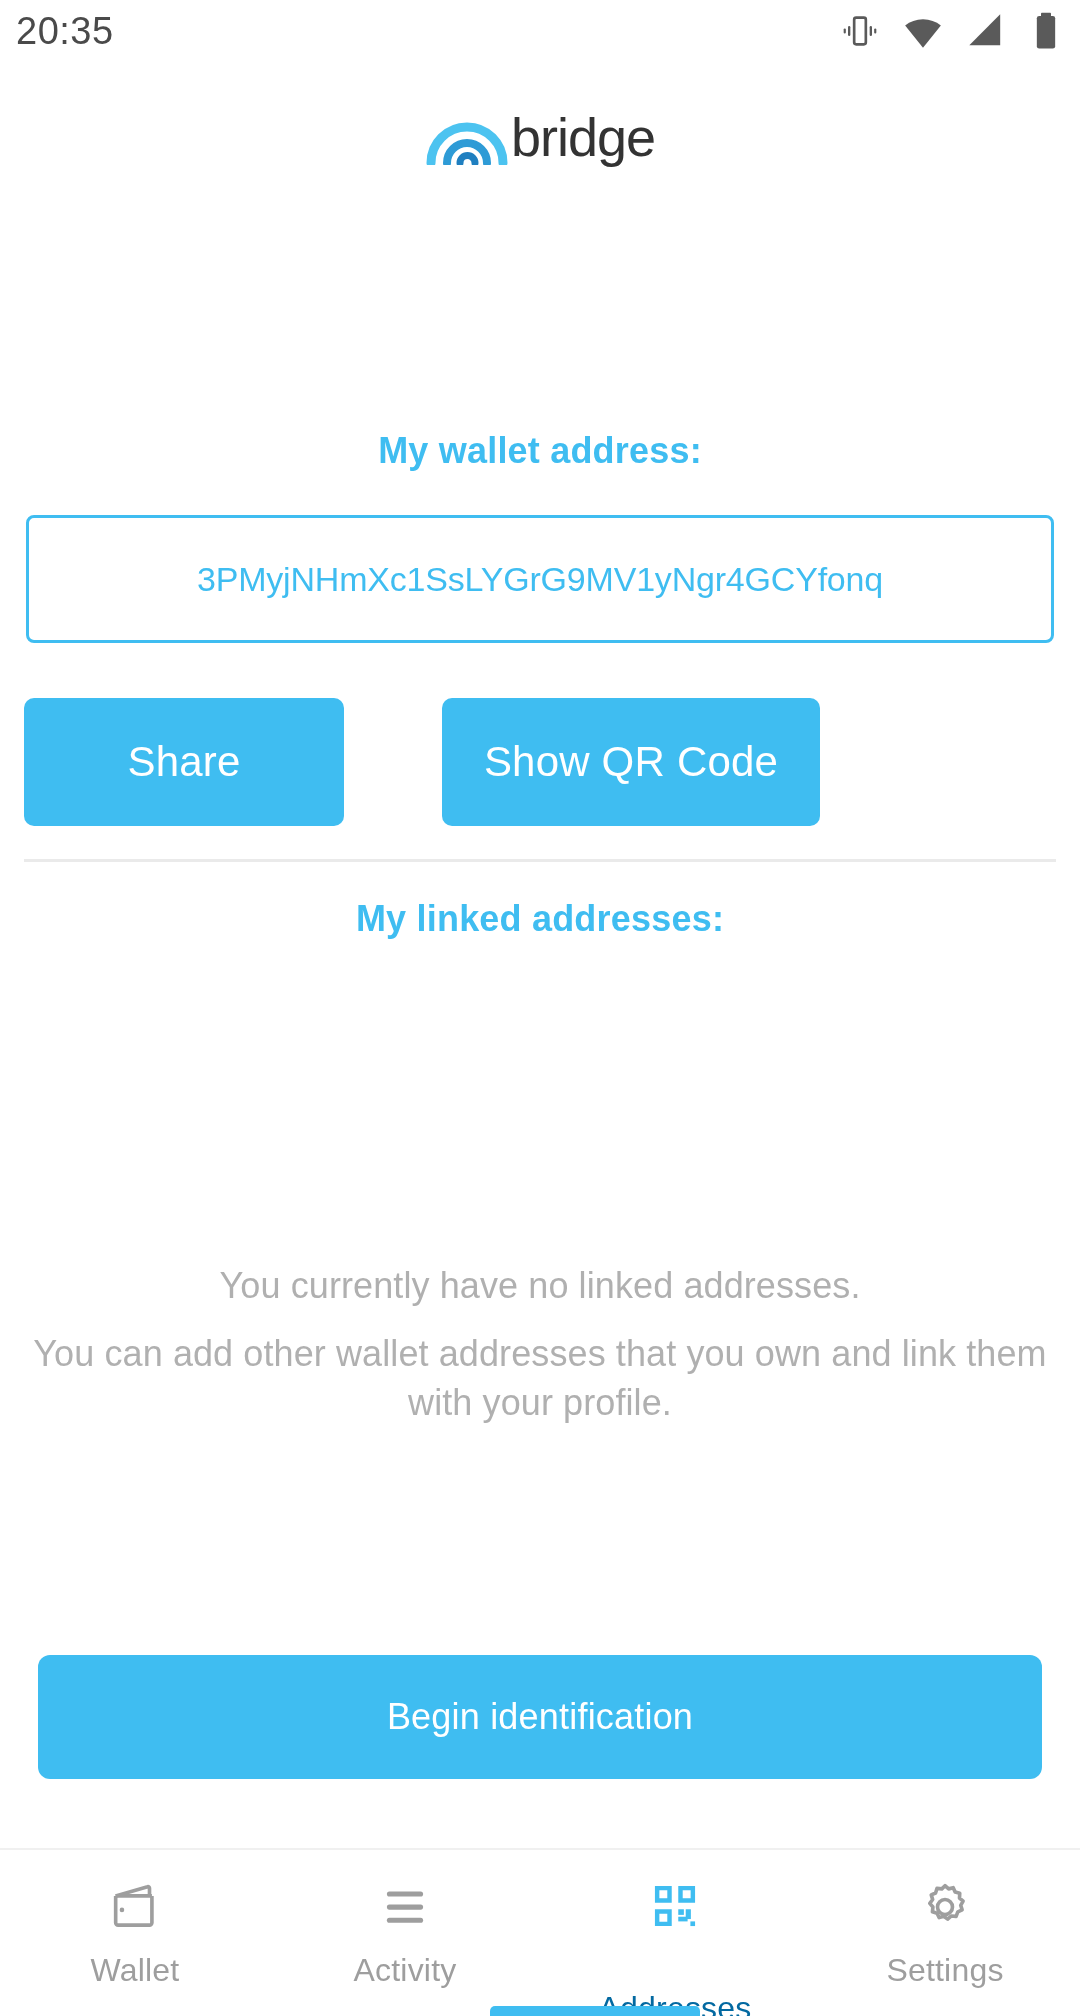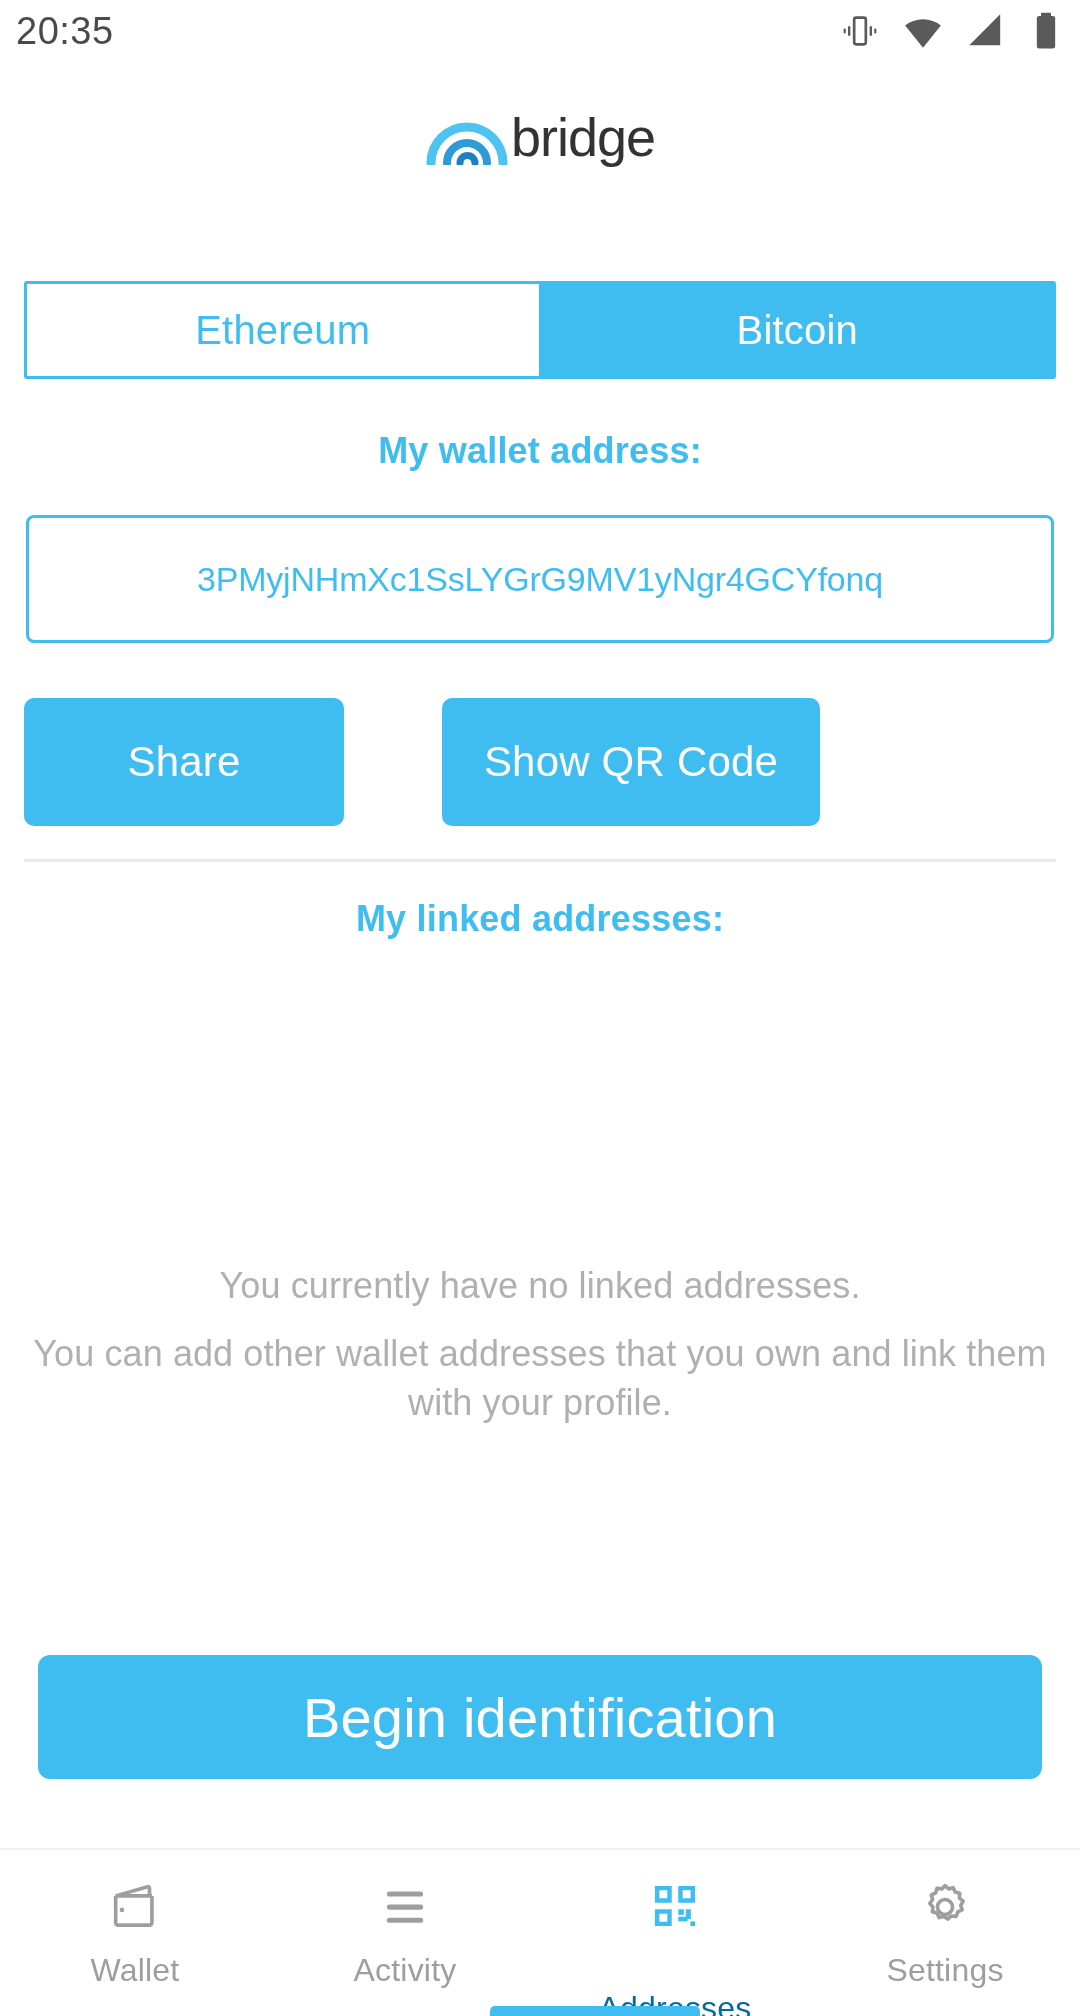--- a/index.html
+++ b/index.html
@@ -77,21 +77,21 @@
   
   .empty-line {
     position:absolute; left:0; width:1080px; text-align:center;
     font-size:36px; color:#b0b0b0; line-height:1.35; letter-spacing:0.1px;
   }
   #empty-primary { top:1262px; }
   #empty-secondary { top:1330px; padding:0 30px; }
 
   #begin-button {
     position:absolute; top:1655px; left:38px; width:1004px; height:124px;
-    border-radius:12px; font-size:56px;
+    border-radius:12px; font-size:36px;
   }
 
   
   .bottom-sep {
     position:absolute; top:1848px; left:0; width:1080px; height:2px; background:#f0f0f0;
   }
   .bottomnav {
     position:absolute; top:1850px; left:0; width:1080px; height:166px;
     display:flex; background:#ffffff;
   }
@@ -149,29 +149,20 @@
         <path d="M6 54 A36 36 0 0 1 78 54" fill="none" stroke="#4cc3f0" stroke-width="9" stroke-linecap="round"></path>
         <path d="M20 54 A22 22 0 0 1 64 54" fill="none" stroke="#ffffff" stroke-width="7"></path>
         <path d="M22 54 A20 20 0 0 1 62 54" fill="none" stroke="#2e9bd6" stroke-width="8" stroke-linecap="round"></path>
         <path d="M34 54 A8.5 8.5 0 0 1 51 54" fill="none" stroke="#ffffff" stroke-width="6"></path>
         <path d="M35 54 A7.5 7.5 0 0 1 50 54" fill="none" stroke="#1f7fc0" stroke-width="7" stroke-linecap="round"></path>
       </svg>
     </span>
     <span class="logo-text">bridge</span>
   </div>
 
-  <div class="segment">
-    <div class="segment-item inactive">
-      <span>Ethereum</span>
-    </div>
-    <div class="segment-divider"></div>
-    <div class="segment-item active">
-      <span>Bitcoin</span>
-    </div>
-  </div>
 
   <div class="section-title" id="wallet-heading">My wallet address:</div>
 
   <div class="address-box">
     <span class="address-text">3PMyjNHmXc1SsLYGrG9MV1yNgr4GCYfonq</span>
   </div>
 
   <button class="btn" id="share-button">Share</button>
   <button class="btn" id="qr-button">Show QR Code</button>
 

